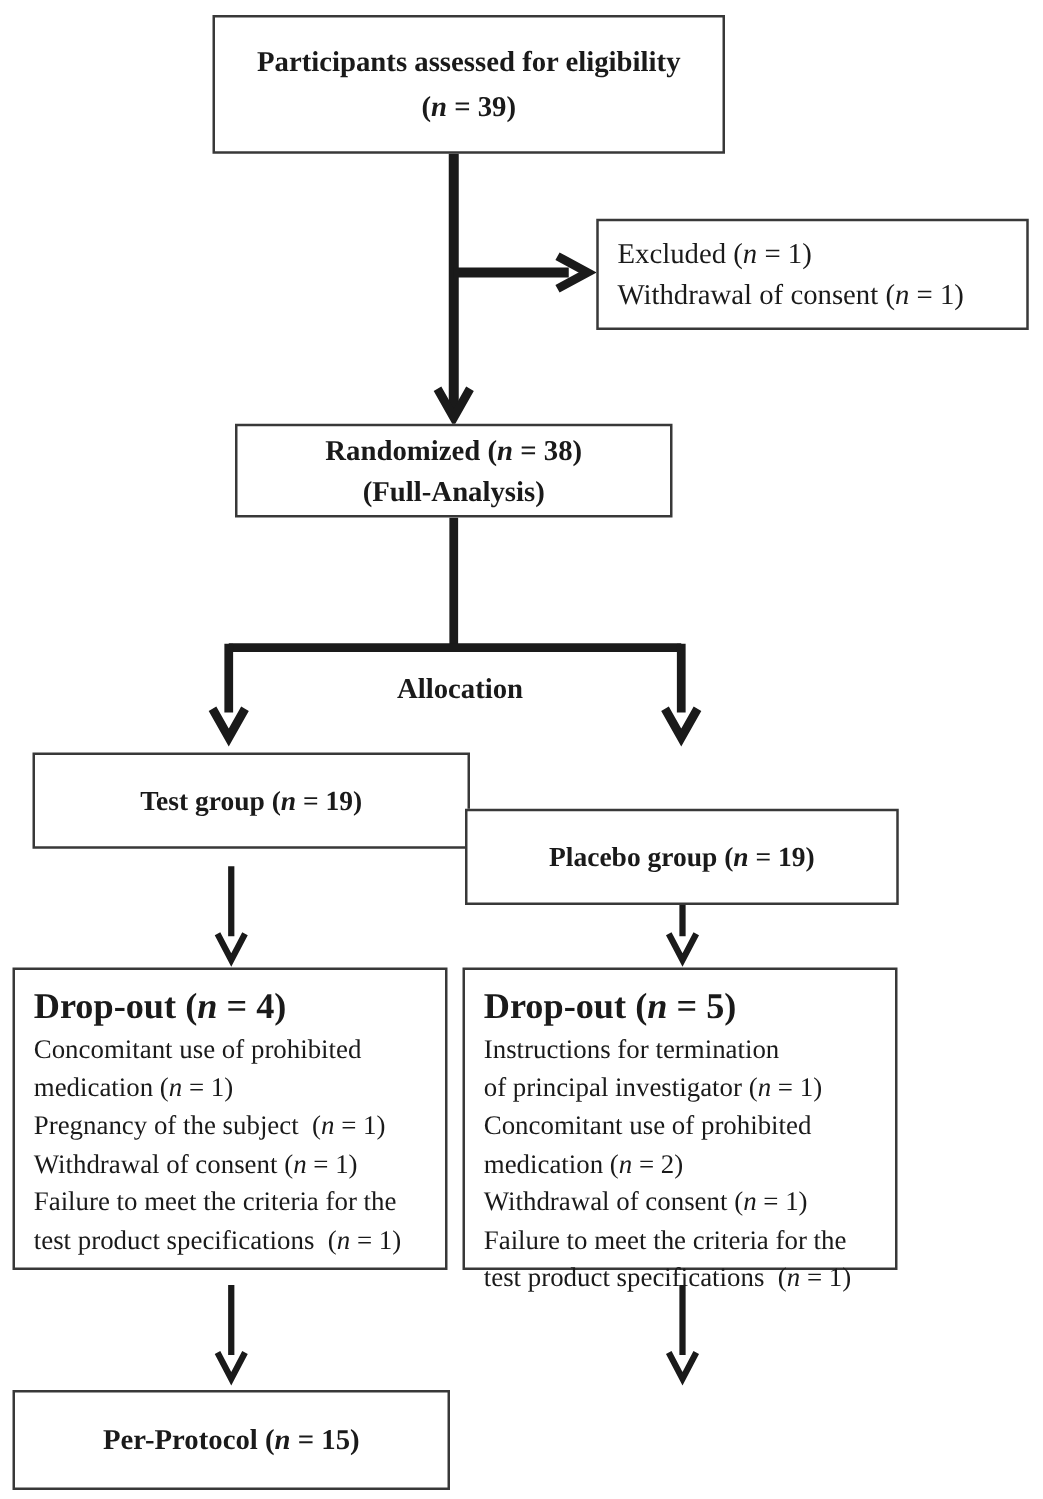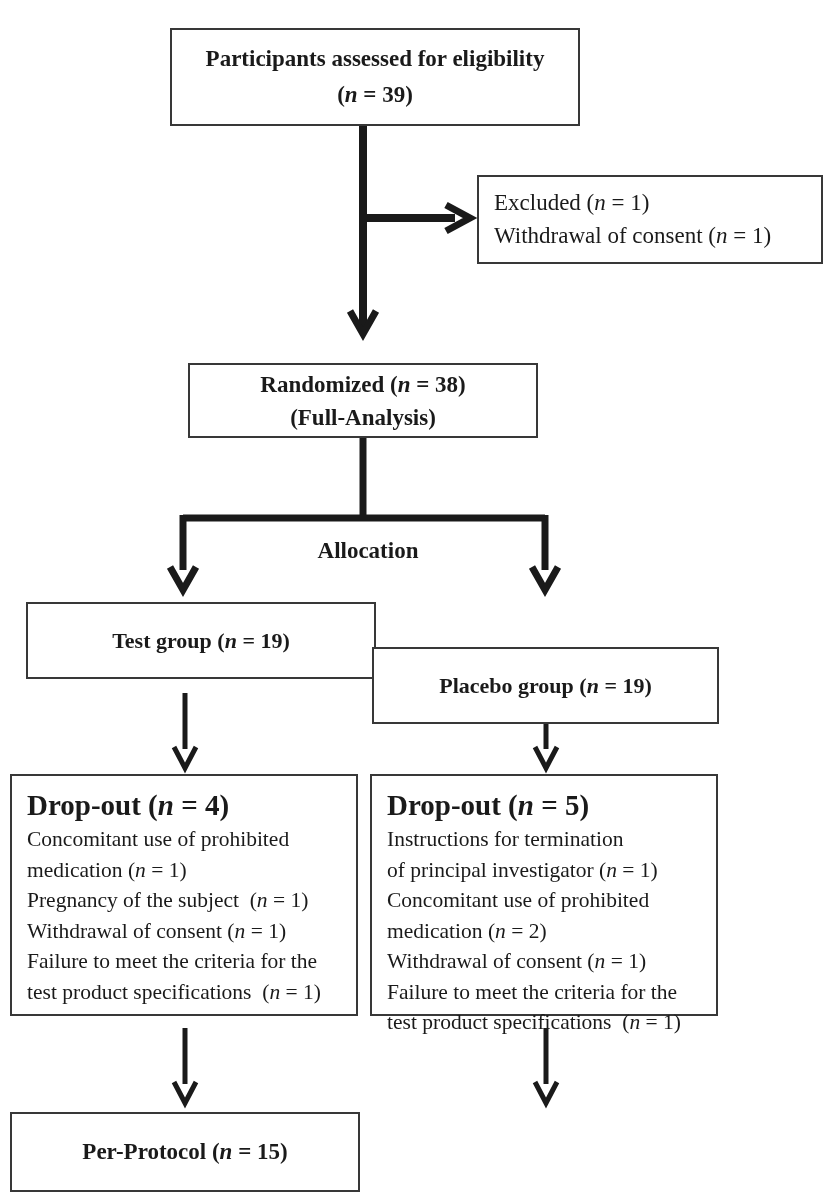--- a/index.html
+++ b/index.html
@@ -80,31 +80,31 @@
     <g>
       <path d="M185 1028 L185 1084" stroke-width="5"></path>
       <polyline points="174,1082 185,1103 196,1082" stroke-width="5"></polyline>
     </g>
     <g>
       <path d="M546 1028 L546 1084" stroke-width="5"></path>
       <polyline points="535,1082 546,1103 557,1082" stroke-width="5"></polyline>
     </g>
   </svg>
 
-  <div class="box centered" style="left:170px;top:28px;width:410px;height:98px;">
+  <div class="box centered" style="left:170px;top:12px;width:410px;height:111px;">
     <div class="title-line">Participants assessed for eligibility</div>
     <div class="title-line">(<i>n</i> = 39)</div>
   </div>
 
   <div class="box left-pad" style="left:477px;top:175px;width:346px;height:89px;">
     <div class="excl-title">Excluded (<i>n</i> = 1)</div>
     <div class="excl-reason">Withdrawal of consent (<i>n</i> = 1)</div>
   </div>
 
-  <div class="box centered" style="left:188px;top:339px;width:350px;height:75px;margin-top:24px;">
+  <div class="box centered" style="left:188px;top:339px;width:350px;height:75px;">
     <div class="title-line" style="line-height:33px;">Randomized (<i>n</i> = 38)</div>
     <div class="title-line" style="line-height:33px;">(Full-Analysis)</div>
   </div>
 
   <div class="allocation-label">Allocation</div>
 
   <div class="box centered" style="left:26px;top:602px;width:350px;height:77px;">
     <div class="group-line">Test group (<i>n</i> = 19)</div>
   </div>
 

